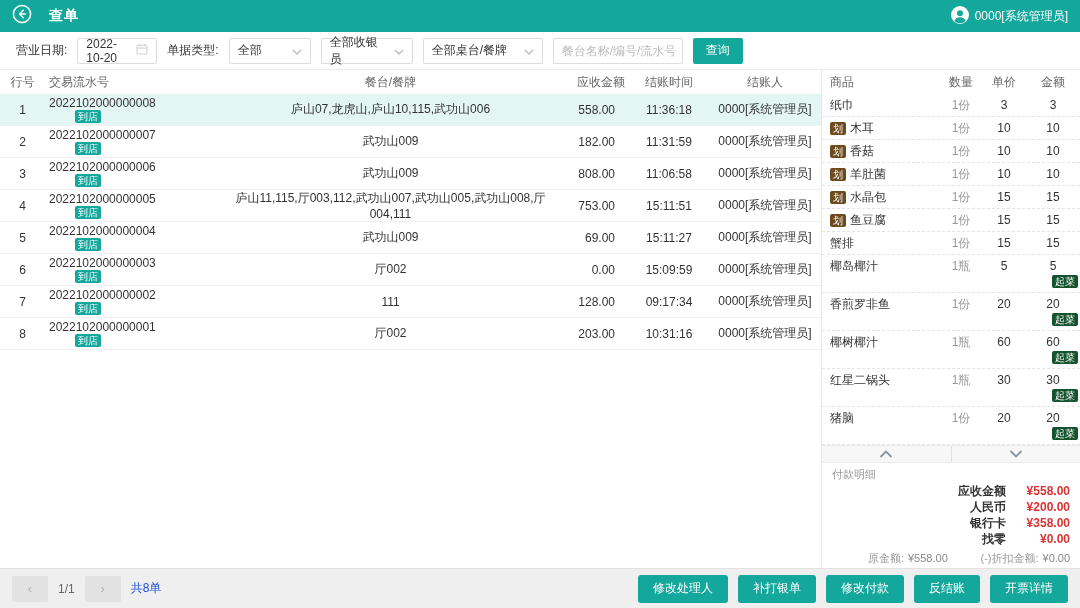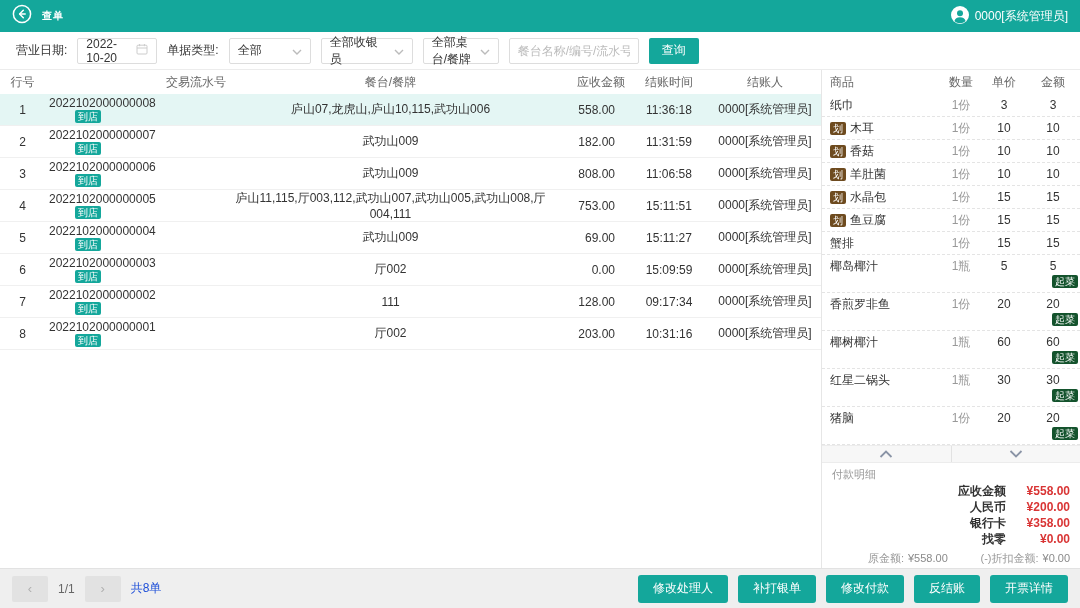--- a/index.html
+++ b/index.html
@@ -3,44 +3,44 @@
 <meta charset="utf-8">
 <style>
   * { margin:0; padding:0; box-sizing:border-box; }
   html,body { width:1080px; height:608px; }
   body { font-family:"Liberation Sans","DejaVu Sans",sans-serif; background:#fff; color:#333; overflow:hidden; }
   .app { width:1080px; height:608px; display:flex; flex-direction:column; }
 
   
   .topbar { height:32px; background:#14a79b; display:flex; align-items:center; padding:0 12px; color:#fff; flex:0 0 auto; }
   .back-btn { width:20px; height:20px; display:flex; align-items:center; justify-content:center; cursor:pointer; }
-  .page-title { font-size:10px; font-weight:bold; margin-left:10px; letter-spacing:1px; }
+  .page-title { font-size:14px; font-weight:bold; margin-left:17px; letter-spacing:1px; }
   .userbox { margin-left:auto; display:flex; align-items:center; gap:6px; font-size:12px; cursor:pointer; }
 
   
   .filterbar { height:38px; background:#fff; display:flex; align-items:center; gap:10px; padding:0 16px; border-bottom:1px solid #ececec; flex:0 0 auto; }
   .flabel { font-size:12px; color:#333; white-space:nowrap; }
   .fbox { height:26px; border:1px solid #ddd; border-radius:2px; background:#fff; display:flex; align-items:center; padding:0 8px; font-size:12px; color:#333; gap:6px; }
   .date-box { width:80px; justify-content:space-between; }
   .sel { justify-content:space-between; cursor:pointer; }
   .sel-type { width:82px; }
   .sel-cashier { width:92px;gap:7px; }
-  .sel-table { width:76px; }
+  .sel-table { width:120px; }
   .search-input { width:130px; height:26px; border:1px solid #ddd; border-radius:2px; padding:0 8px; font-size:12px; color:#333; outline:none; font-family:inherit; }
   .search-input::placeholder { color:#bbb; }
   .query-btn { height:26px; padding:0 13px; background:#14a79b; border:none; border-radius:2px; color:#fff; font-size:12px; cursor:pointer; font-family:inherit; }
 
   
   .content { flex:1; display:flex; overflow:hidden; background:#fff; }
   .orders { width:822px; border-right:1px solid #e6e6e6; display:flex; flex-direction:column; overflow:hidden; }
   .o-grid { display:grid; grid-template-columns:45px 185px 1fr 78px 80px 112px; align-items:center; }
   .o-head { height:24px; font-size:12px; color:#666; flex:0 0 auto; }
   .o-head > div { padding:0 4px; }
   .c-center { text-align:center; }
-  .c-left { text-align:right; padding-left:4px; }
+  .c-left { text-align:left; padding-left:4px; }
   .c-right { text-align:right; padding-right:14px; }
   .o-row { min-height:31px; font-size:12px; border-bottom:1px solid #f0f0f0; cursor:pointer; }
   .o-row.selected { background:#e4f6f4; }
   .serial-cell { display:flex; flex-direction:column; line-height:14px; padding:2px 0 2px 4px; }
   .serial-no { color:#333; }
   .channel-badge { align-self:flex-start; margin-left:26px; background:#14a79b; color:#fff; font-size:10px; padding:0 3px; border-radius:2px; line-height:13px; }
   .amt { color:#333; }
 
   
   .panel { flex:1; display:flex; flex-direction:column; overflow:hidden; font-size:12px; }

